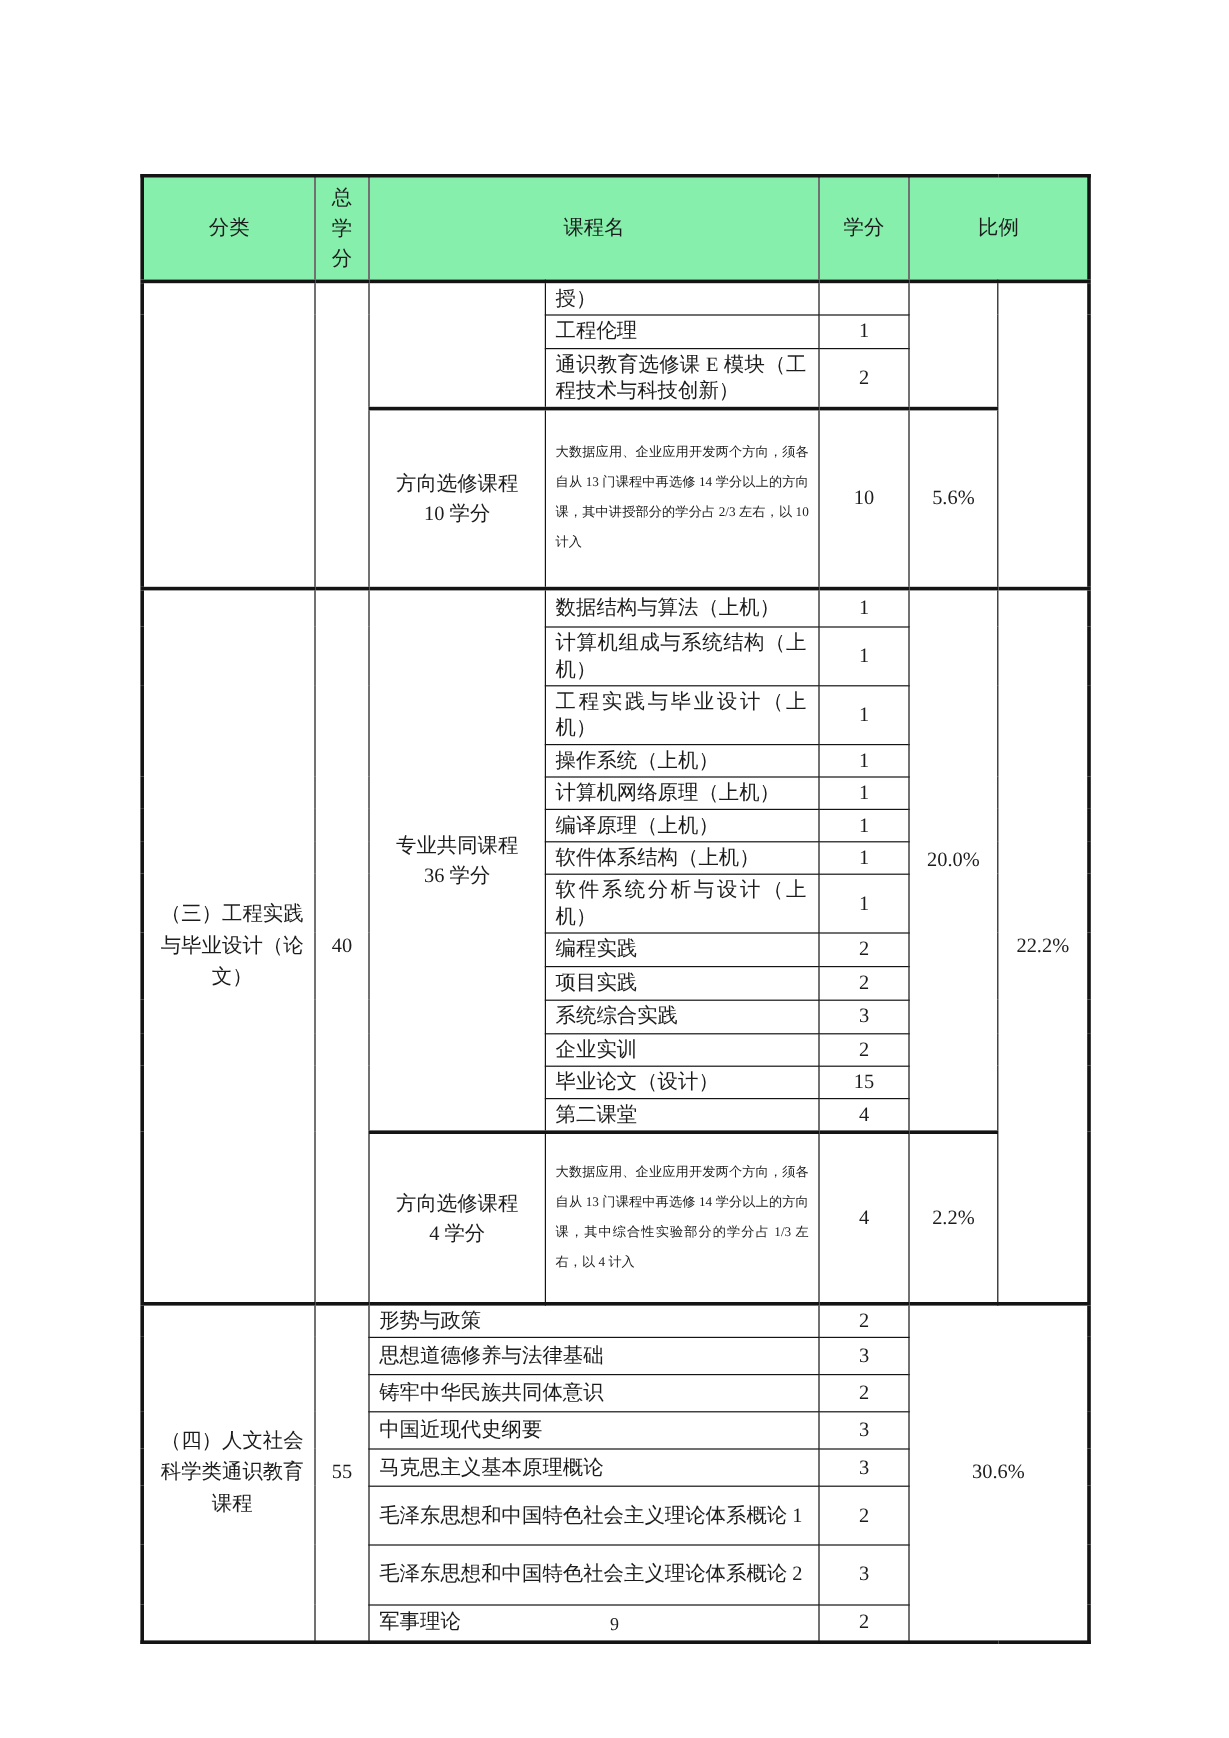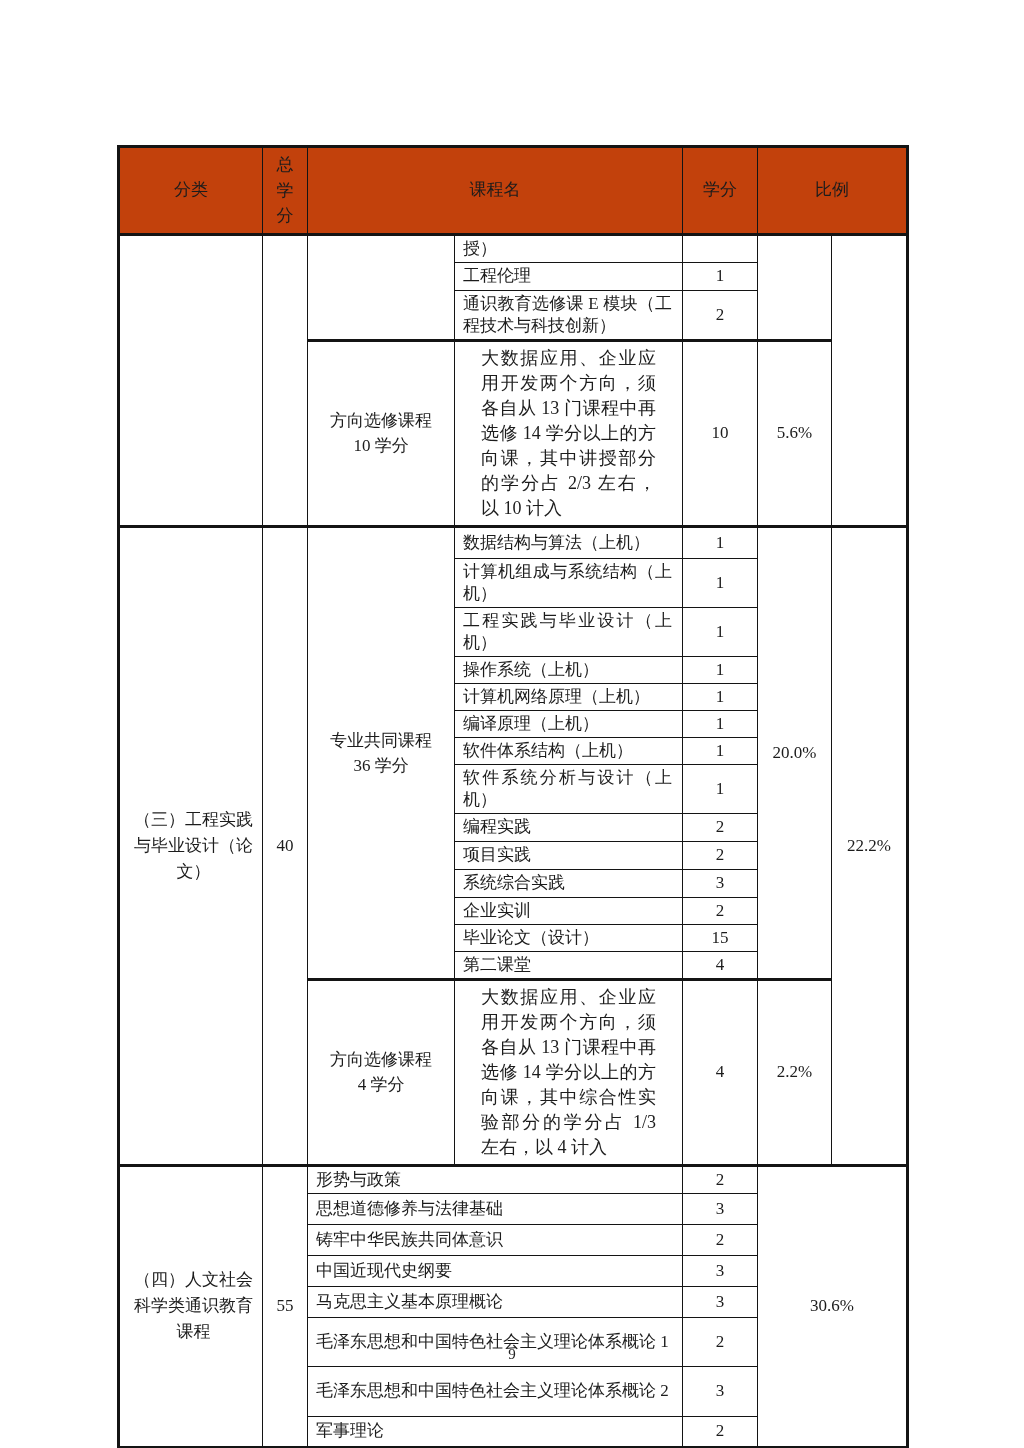--- a/index.html
+++ b/index.html
@@ -17,30 +17,30 @@
   }
   td {
     border:1.5px solid #141414;
     font-size:17px; line-height:22px;
     vertical-align:middle;
     padding:2px 6px;
     overflow:hidden;
     word-break:break-word;
   }
   tr.header-row td {
-    background:#c2410c;
+    background:#86efac;
     text-align:center;
     border-bottom:3px solid #141414;
     padding:4px 2px;
   }
   .vtext { width:1.15em; margin:0 auto; word-break:break-all; line-height:1.5; text-align:center; }
   .cat  { text-align:center; line-height:26px; padding:2px 4px 2px 9px; }
   .num  { text-align:center; padding:2px 2px; }
   .course { text-align:justify; padding:2px 10px 2px 8px; }
-  .desc { text-align:justify; line-height:25px; padding:4px 26px; font-size:18px; }
+  .desc { text-align:justify; line-height:25px; padding:4px 8px; font-size:11px; }
   .subcat { text-align:center; line-height:25px; padding:2px 4px; }
   tr.sec-start td { border-top:3px solid #141414; }
   td.tt { border-top:3px solid #141414; }
 
   .page-num {
     position:absolute; left:0; right:0; top:1346px;
     text-align:center; font-size:15px; color:#222;
   }
 </style>
 </head>

